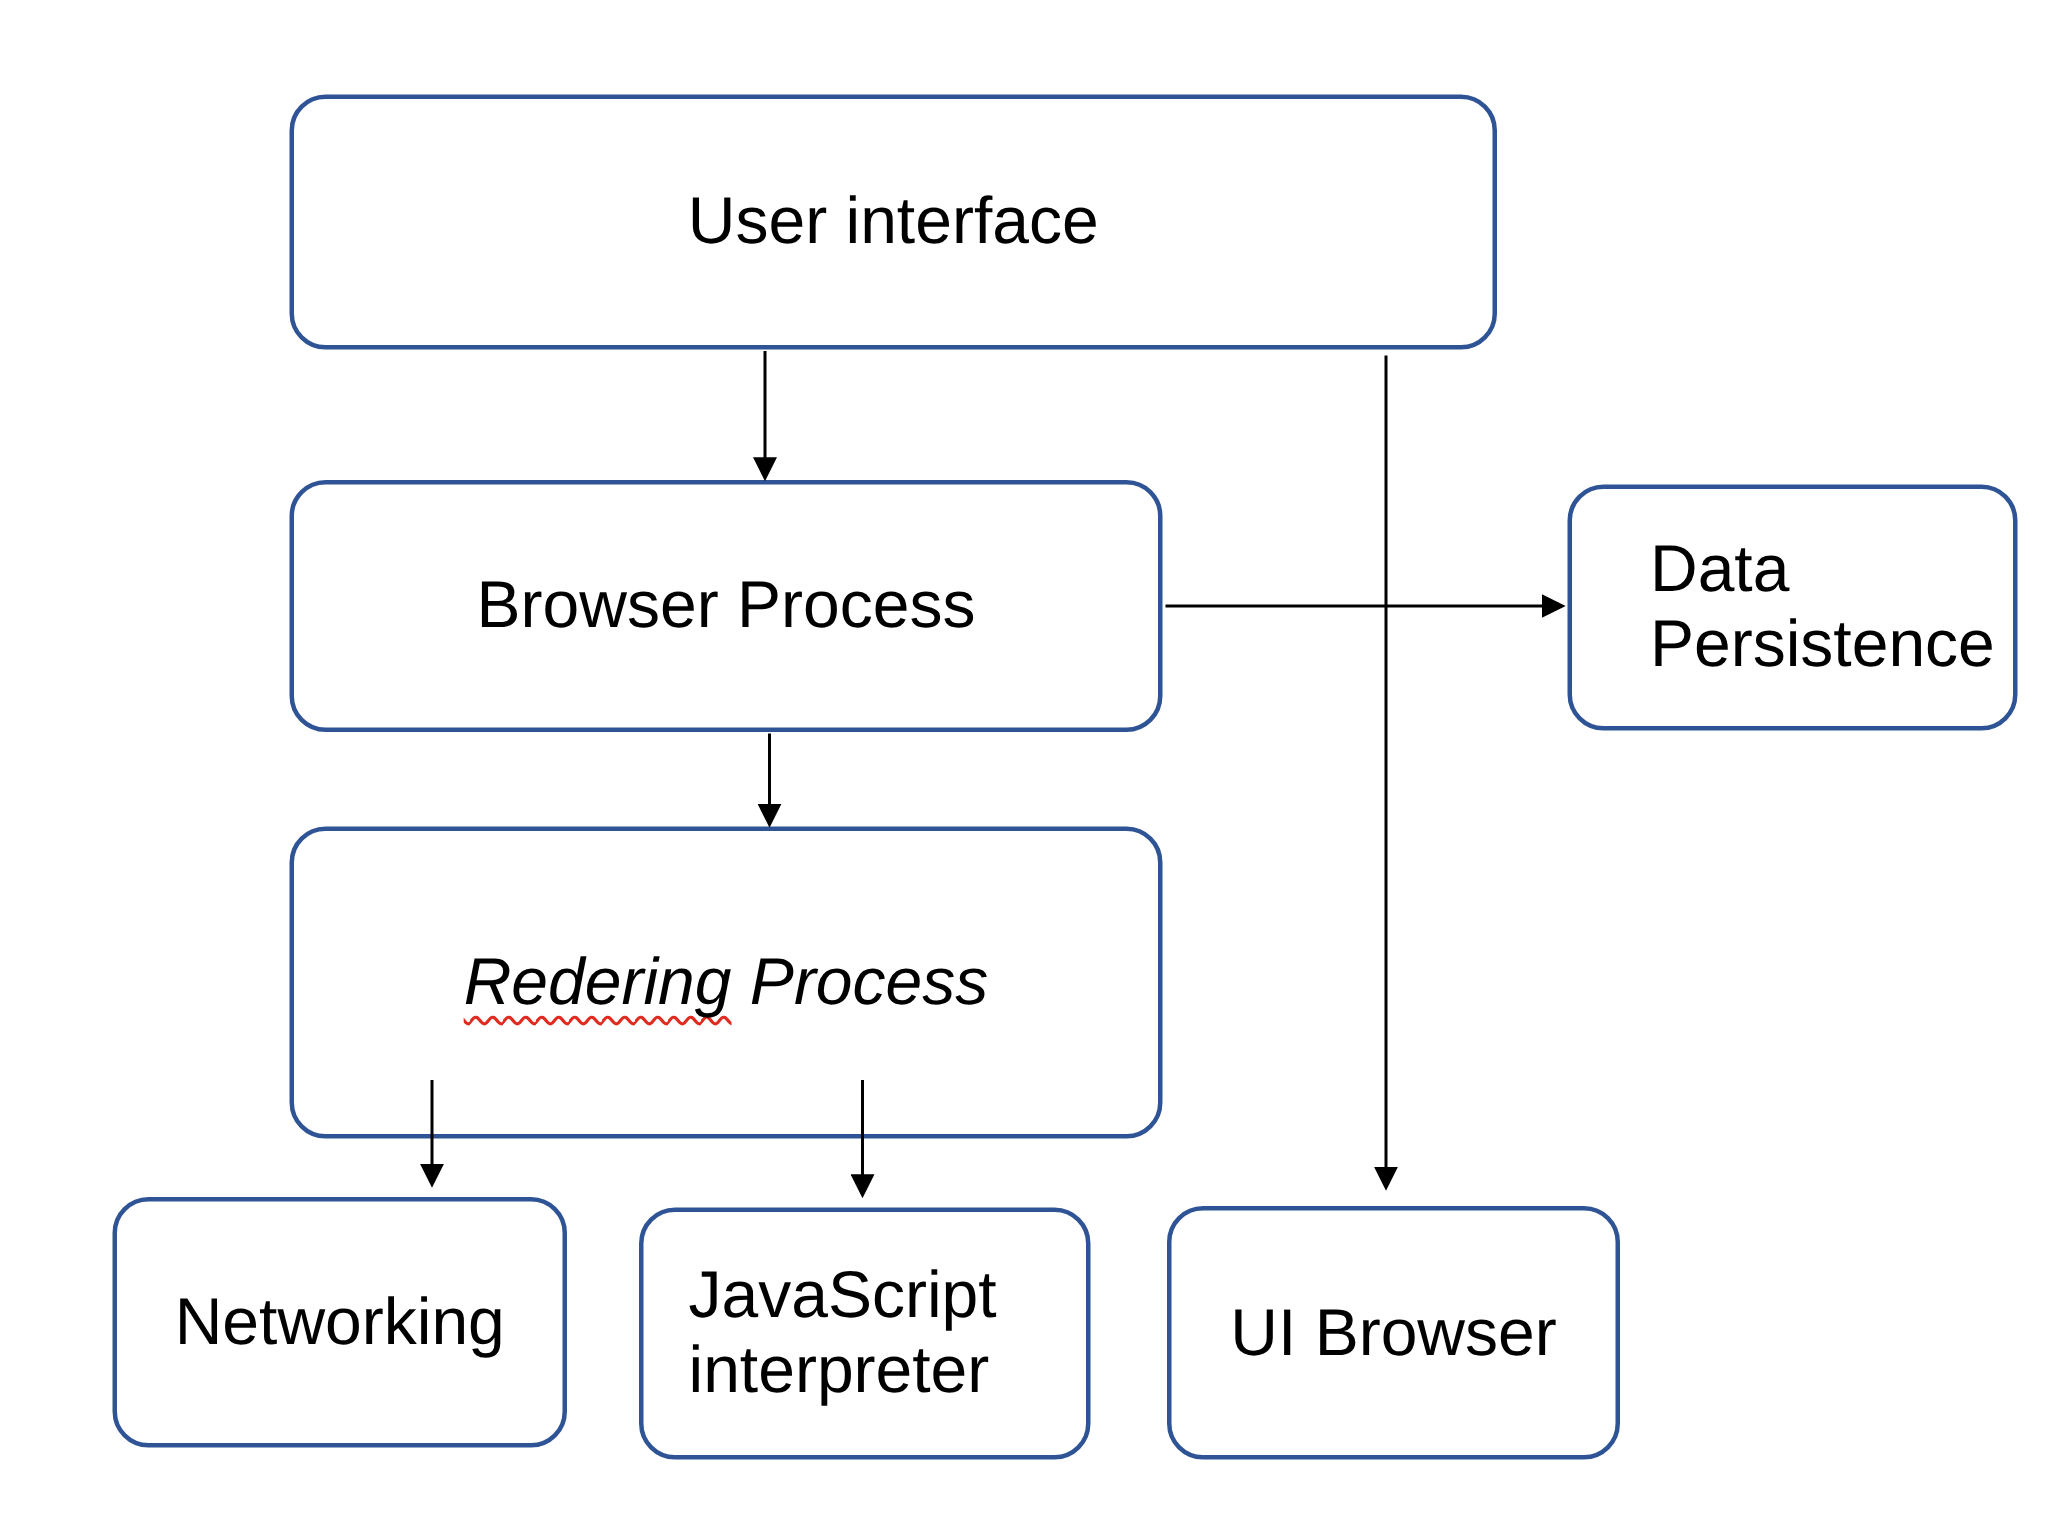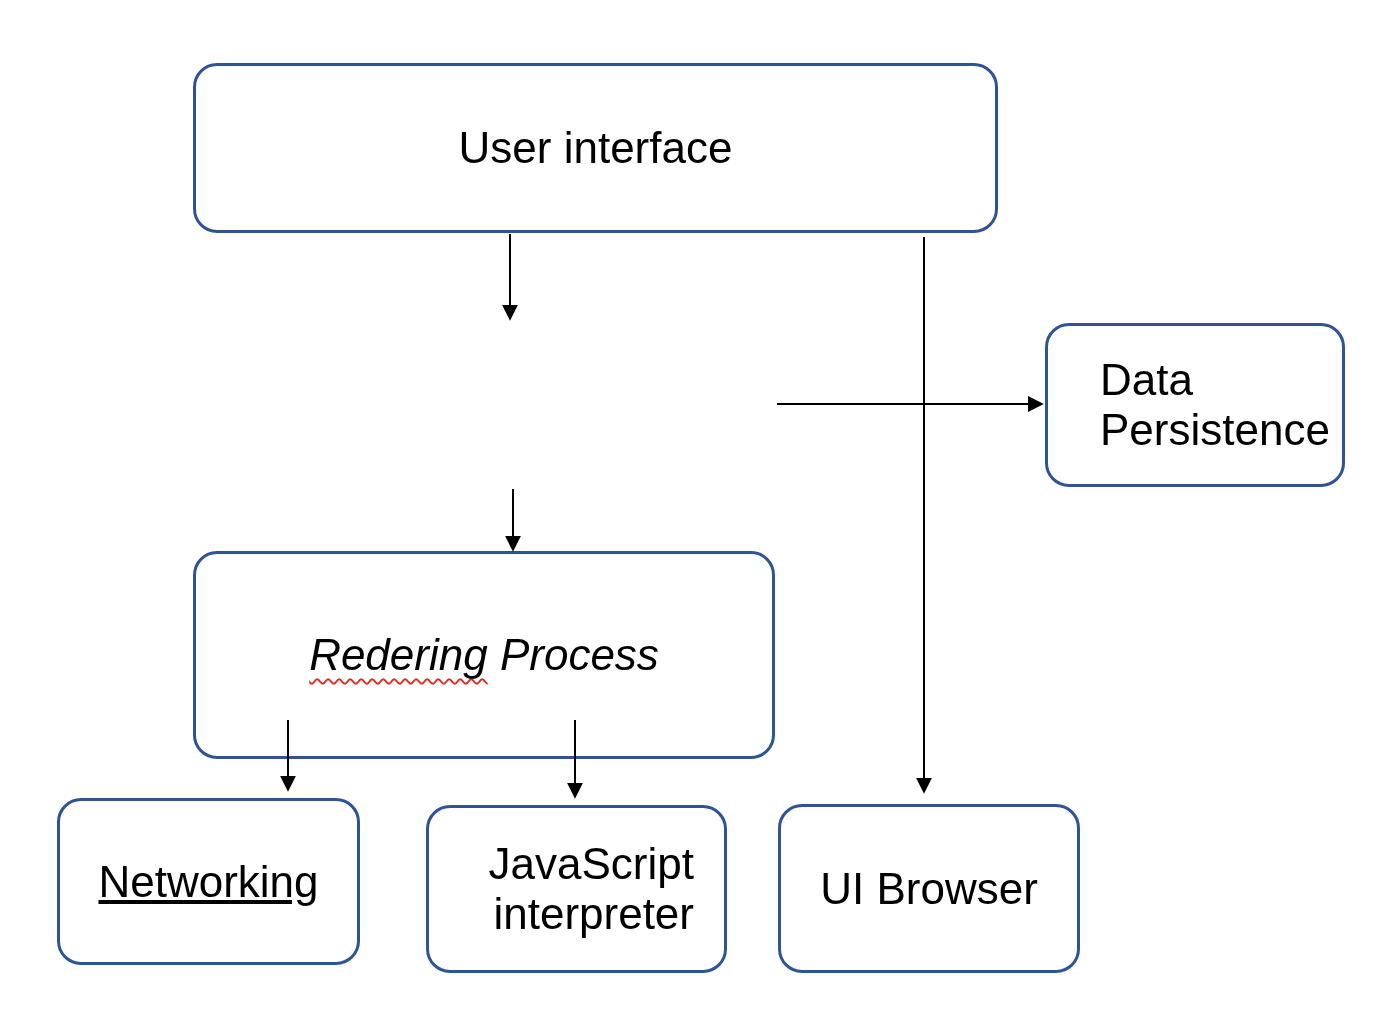--- a/index.html
+++ b/index.html
@@ -23,34 +23,34 @@
     overflow:hidden;
   }
   .box{
     position:absolute;
     background:#fff;
     border:3px solid var(--border-color);
     border-radius:24px;
     display:flex;
     align-items:center;
     justify-content:center;
-    text-align:right;
+    text-align:left;
     font-size:44px;
     line-height:50px;
     color:var(--text-color);
     z-index:2;
   }
   .box .label{display:inline-block;}
   .box-user-interface   {left:193px; top:63px;  width:805px; height:170px;}
   .box-browser-process  {left:193px; top:320px; width:582px; height:168px;}
   .box-data-persistence {left:1045px;top:323px; width:300px; height:164px;
                          justify-content:flex-end; text-align:left;
                          padding-left:52px; padding-right:4px;}
   .box-rendering-process{left:193px; top:551px; width:582px; height:208px;font-style:italic;}
-  .box-networking       {left:57px;  top:798px; width:303px; height:167px;text-decoration:underline;}
+  .box-networking       {left:75px;  top:798px; width:303px; height:167px;}
   .box-js-interpreter   {left:426px; top:805px; width:301px; height:168px;
                          padding:3px 30px;}
   .box-ui-backend       {left:778px; top:804px; width:302px; height:169px;}
   .misspelled{
     text-decoration-line:underline;
     text-decoration-style:wavy;
     text-decoration-color:var(--squiggle-color);
     text-decoration-thickness:2px;
     text-underline-offset:8px;
     text-decoration-skip-ink:none;
@@ -69,20 +69,23 @@
 </style>
 </head>
 <body>
 
 <div class="canvas">
 
   <div class="box box-user-interface">
     <span class="label">User interface</span>
   </div>
 
+  <div class="box box-browser-process">
+    <span class="label">Browser Process</span>
+  </div>
 
   <div class="box box-data-persistence">
     <span class="label">Data Persistence</span>
   </div>
 
   <div class="box box-rendering-process">
     <span class="label"><span class="misspelled">Redering</span><span> Process</span></span>
   </div>
 
   <div class="box box-networking">

